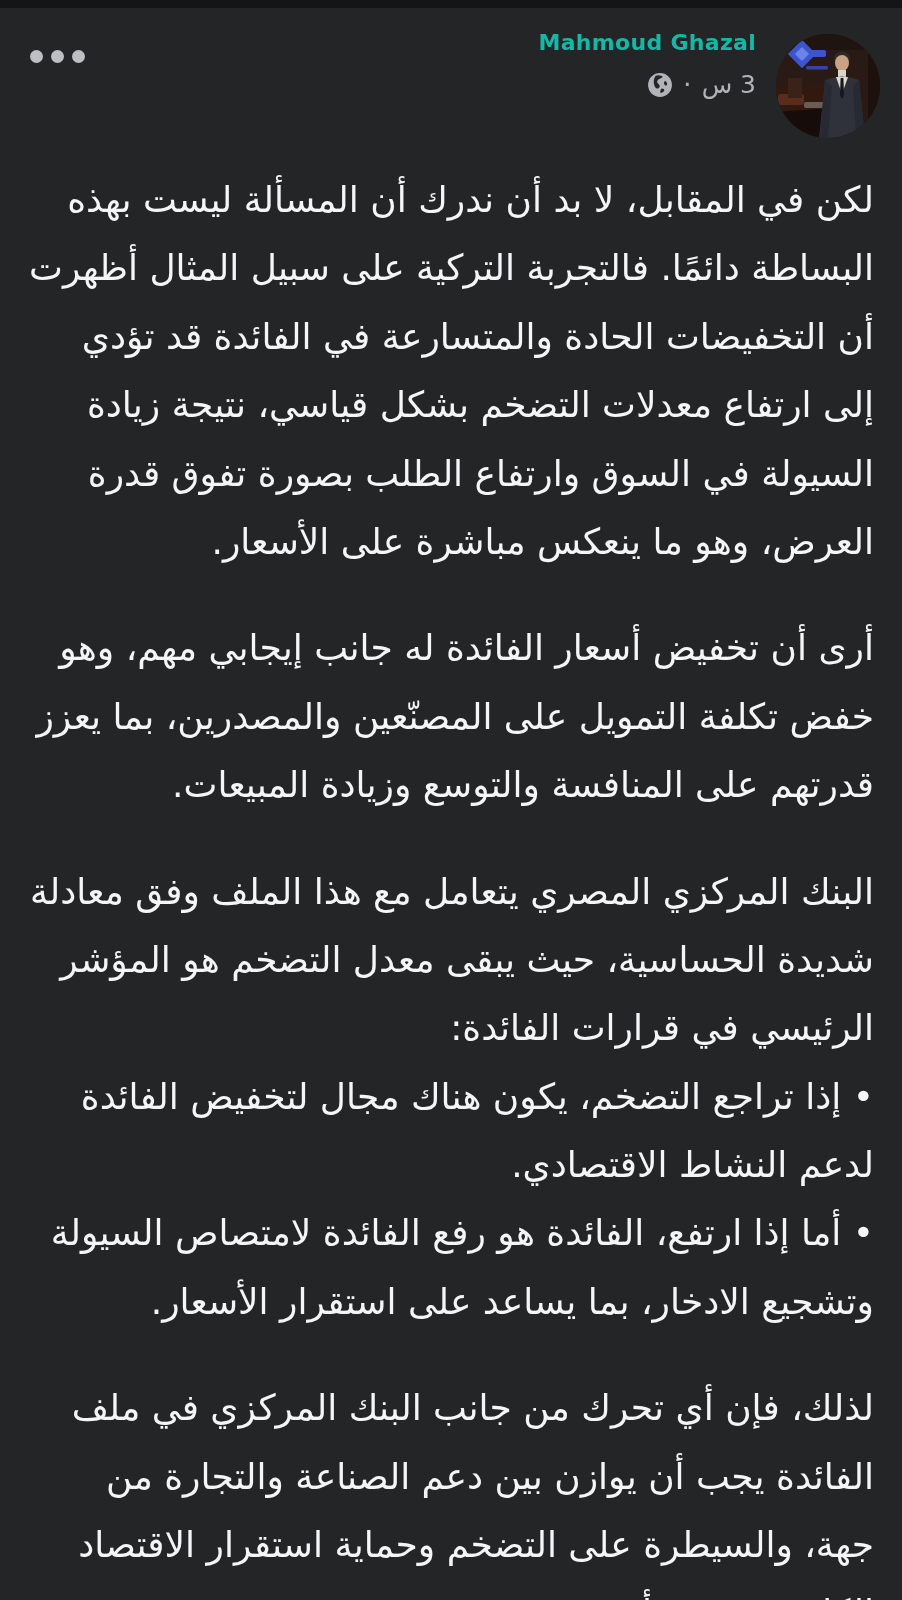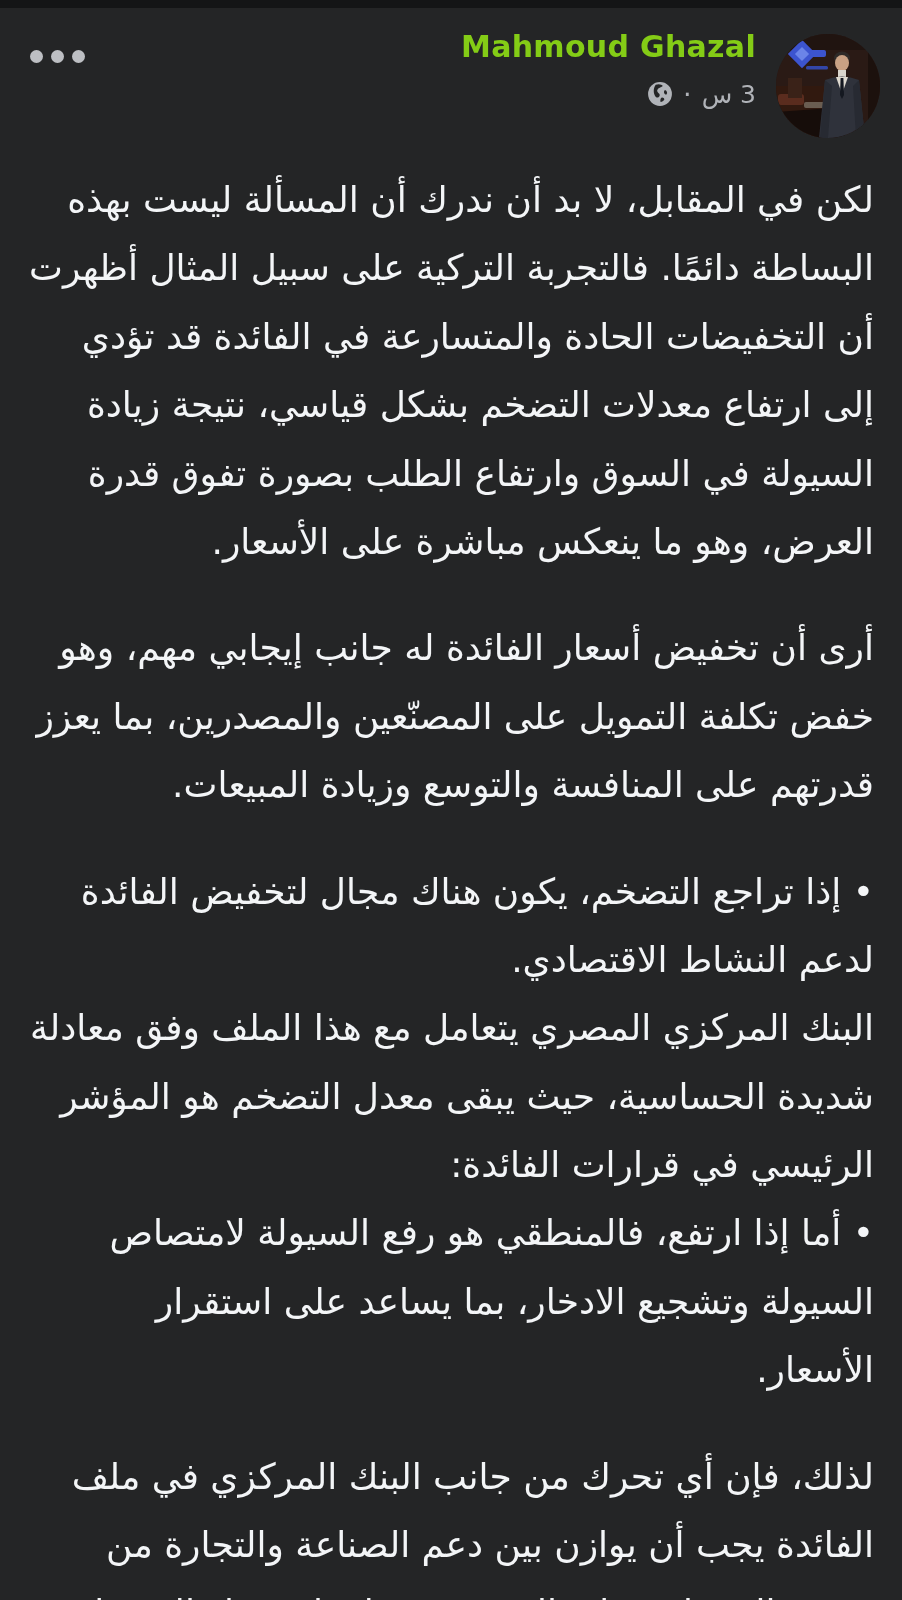--- a/index.html
+++ b/index.html
@@ -41,23 +41,23 @@
   .avatar svg { display: block; width: 104px; height: 104px; }
 
   .header-info {
     display: flex;
     flex-direction: column;
     align-items: flex-start; 
     padding-top: 2px;
   }
   .author-name {
     direction: ltr;
-    font-size: 30px;
+    font-size: 22px;
     font-weight: 700;
-    color: #84cc16;
+    color: #14b8a6;
     letter-spacing: 0.3px;
     line-height: 1.15;
     cursor: pointer;
   }
   .meta-row {
     margin-top: 15px;
     display: flex;
     align-items: center;
     gap: 10px;
     color: var(--text-secondary);
@@ -153,18 +153,18 @@
     <button class="more-button" aria-label="More options">
       <span class="dot"></span>
       <span class="dot"></span>
       <span class="dot"></span>
     </button>
   </header>
 
   <div class="post-body">
     <p>لكن في المقابل، لا بد أن ندرك أن المسألة ليست بهذه البساطة دائمًا. فالتجربة التركية على سبيل المثال أظهرت أن التخفيضات الحادة والمتسارعة في الفائدة قد تؤدي إلى ارتفاع معدلات التضخم بشكل قياسي، نتيجة زيادة السيولة في السوق وارتفاع الطلب بصورة تفوق قدرة العرض، وهو ما ينعكس مباشرة على الأسعار.</p>
     <p>أرى أن تخفيض أسعار الفائدة له جانب إيجابي مهم، وهو خفض تكلفة التمويل على المصنّعين والمصدرين، بما يعزز قدرتهم على المنافسة والتوسع وزيادة المبيعات.</p>
+    <p class="tight">البنك المركزي المصري يتعامل مع هذا الملف وفق معادلة شديدة الحساسية، حيث يبقى معدل التضخم هو المؤشر الرئيسي في قرارات الفائدة:</p>
     <p class="tight">• إذا تراجع التضخم، يكون هناك مجال لتخفيض الفائدة لدعم النشاط الاقتصادي.</p>
-    <p class="tight">البنك المركزي المصري يتعامل مع هذا الملف وفق معادلة شديدة الحساسية، حيث يبقى معدل التضخم هو المؤشر الرئيسي في قرارات الفائدة:</p>
-    <p>• أما إذا ارتفع، فالمنطقي هو رفع السيولة لامتصاص السيولة وتشجيع الادخار، بما يساعد على استقرار الأسعار.</p>
+    <p>• أما إذا ارتفع، الفائدة هو رفع الفائدة لامتصاص السيولة وتشجيع الادخار، بما يساعد على استقرار الأسعار.</p>
     <p>لذلك، فإن أي تحرك من جانب البنك المركزي في ملف الفائدة يجب أن يوازن بين دعم الصناعة والتجارة من جهة، والسيطرة على التضخم وحماية استقرار الاقتصاد الكلي من جهة أخرى.</p>
   </div>
 </div>
 
 </body></html>

